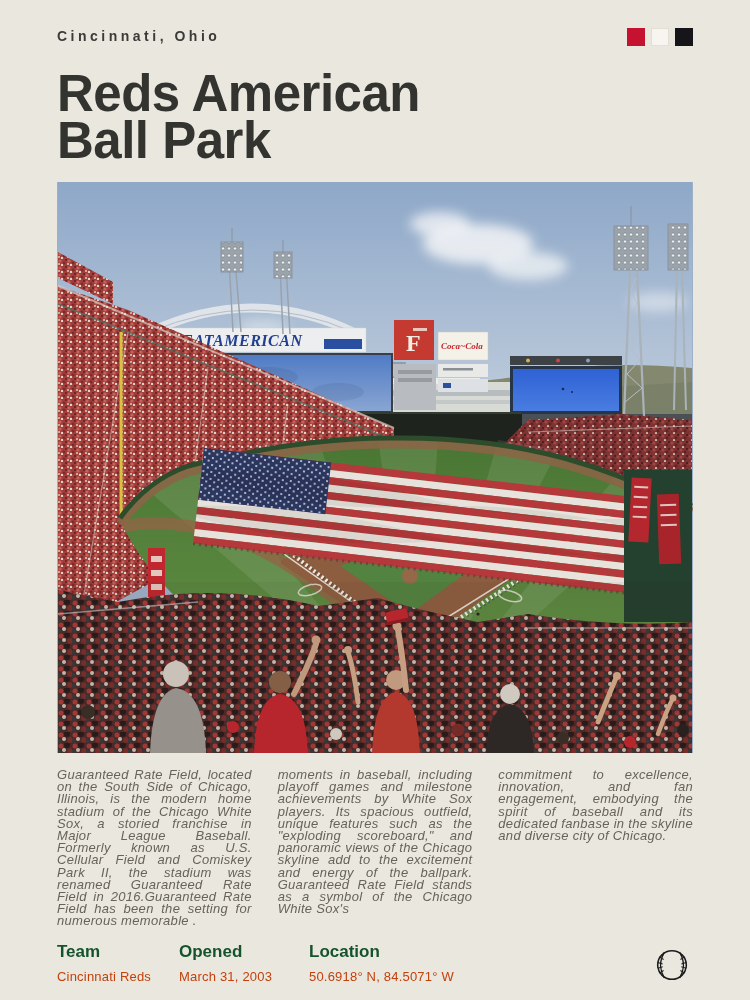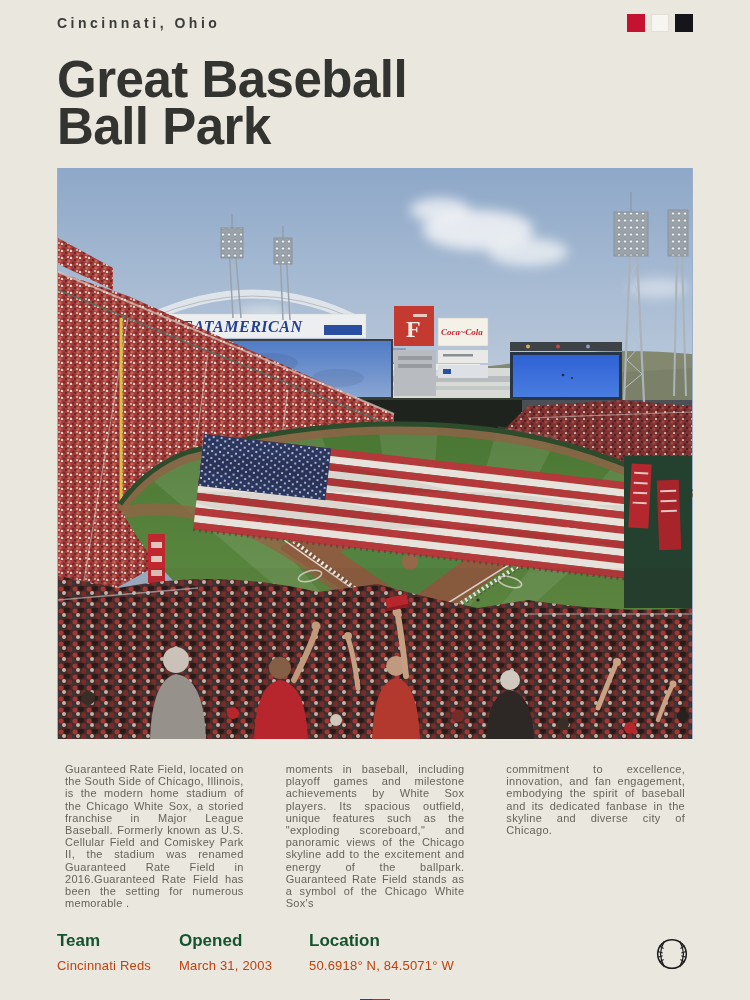--- a/index.html
+++ b/index.html
@@ -5,22 +5,22 @@
   html,body{margin:0;padding:0;}
   body{
     width:750px;height:1000px;
     background:#eae7df;
     font-family:"Liberation Sans",sans-serif;
     color:#343431;
     overflow:hidden;
   }
   .poster{width:750px;height:1000px;position:relative;}
   .topbar{
-    display:flex;justify-content:space-between;align-items:center;
-    padding:14px 57px 0 57px;
+    display:flex;justify-content:space-between;align-items:flex-start;
+    padding:28px 57px 0 57px;
     gap:24px;
   }
   .city{
     font-size:14px;font-weight:700;letter-spacing:3.5px;color:#3b3b38;
   }
   .squares{display:flex;gap:6px;}
   .sq{width:18px;height:18px;display:inline-block;}
   .sq-red{background:#c41230;}
   .sq-white{background:#f7f5f0;box-shadow:0 0 0 1px #e2dfd6 inset;}
   .sq-black{background:#16161a;}
@@ -32,22 +32,22 @@
   figure.photo{
     margin:18px 57px 0 57px;width:636px;height:571px;
     padding:0;overflow:hidden;background:#9db0c8;
   }
   figure.photo svg{display:block;}
   .desc{
     display:flex;gap:26px;
     margin:16px 57px 0 57px;
   }
   .desc p{
-    flex:1;margin:8px;
-    font-size:11px;line-height:12.2px;
+    flex:1;margin:0;
+    font-size:13px;line-height:12.2px;font-style:italic;
     letter-spacing:0.3px;
     text-align:justify;color:#67635a;
   }
   .info{
     display:flex;align-items:flex-start;
     margin:14px 57px 0 57px;
   }
   .info-block{flex:0 0 auto;}
   .ib-team{width:122px;}
   .ib-capacity{width:139px;}
@@ -69,21 +69,21 @@
 
   <div class="topbar">
     <div class="city">Cincinnati, Ohio</div>
     <div class="squares">
       <span class="sq sq-red"></span>
       <span class="sq sq-white"></span>
       <span class="sq sq-black"></span>
     </div>
   </div>
 
-  <h1 class="title"><span>Great Baseball</span><br><span>Ball Park</span></h1>
+  <h1 class="title"><span>Reds American</span><br><span>Ball Park</span></h1>
 
   <figure class="photo">
     <svg width="636" height="571" viewBox="0 0 634 571" xmlns="http://www.w3.org/2000/svg">
       <defs>
         <linearGradient id="skyGrad" x1="0" y1="0" x2="0" y2="1">
           <stop offset="0" stop-color="#8ea8c8"></stop>
             <stop offset="1" stop-color="#ccd6e2"></stop>
         </linearGradient>
         <linearGradient id="grassGrad" x1="0" y1="0" x2="0" y2="1">
           <stop offset="0" stop-color="#4a7634"></stop>

